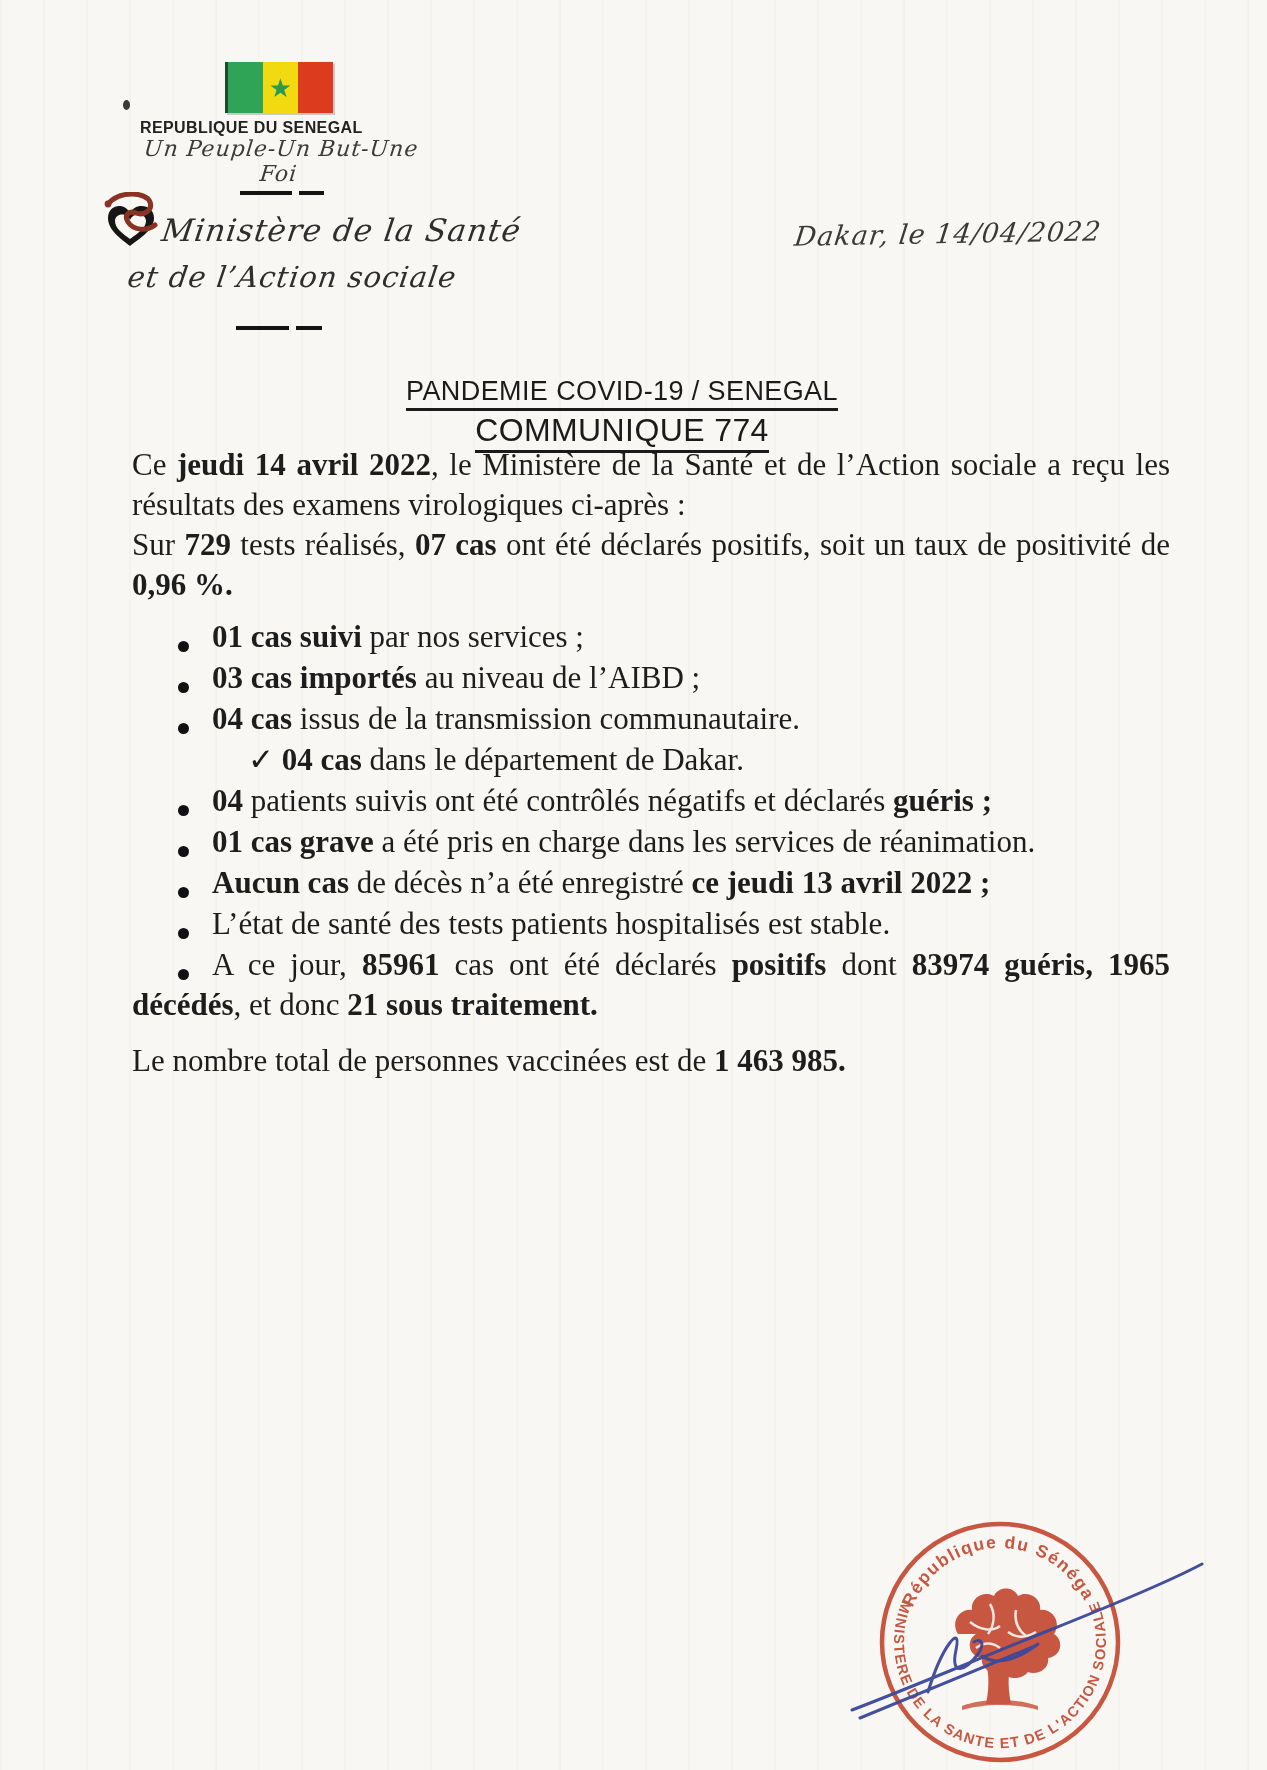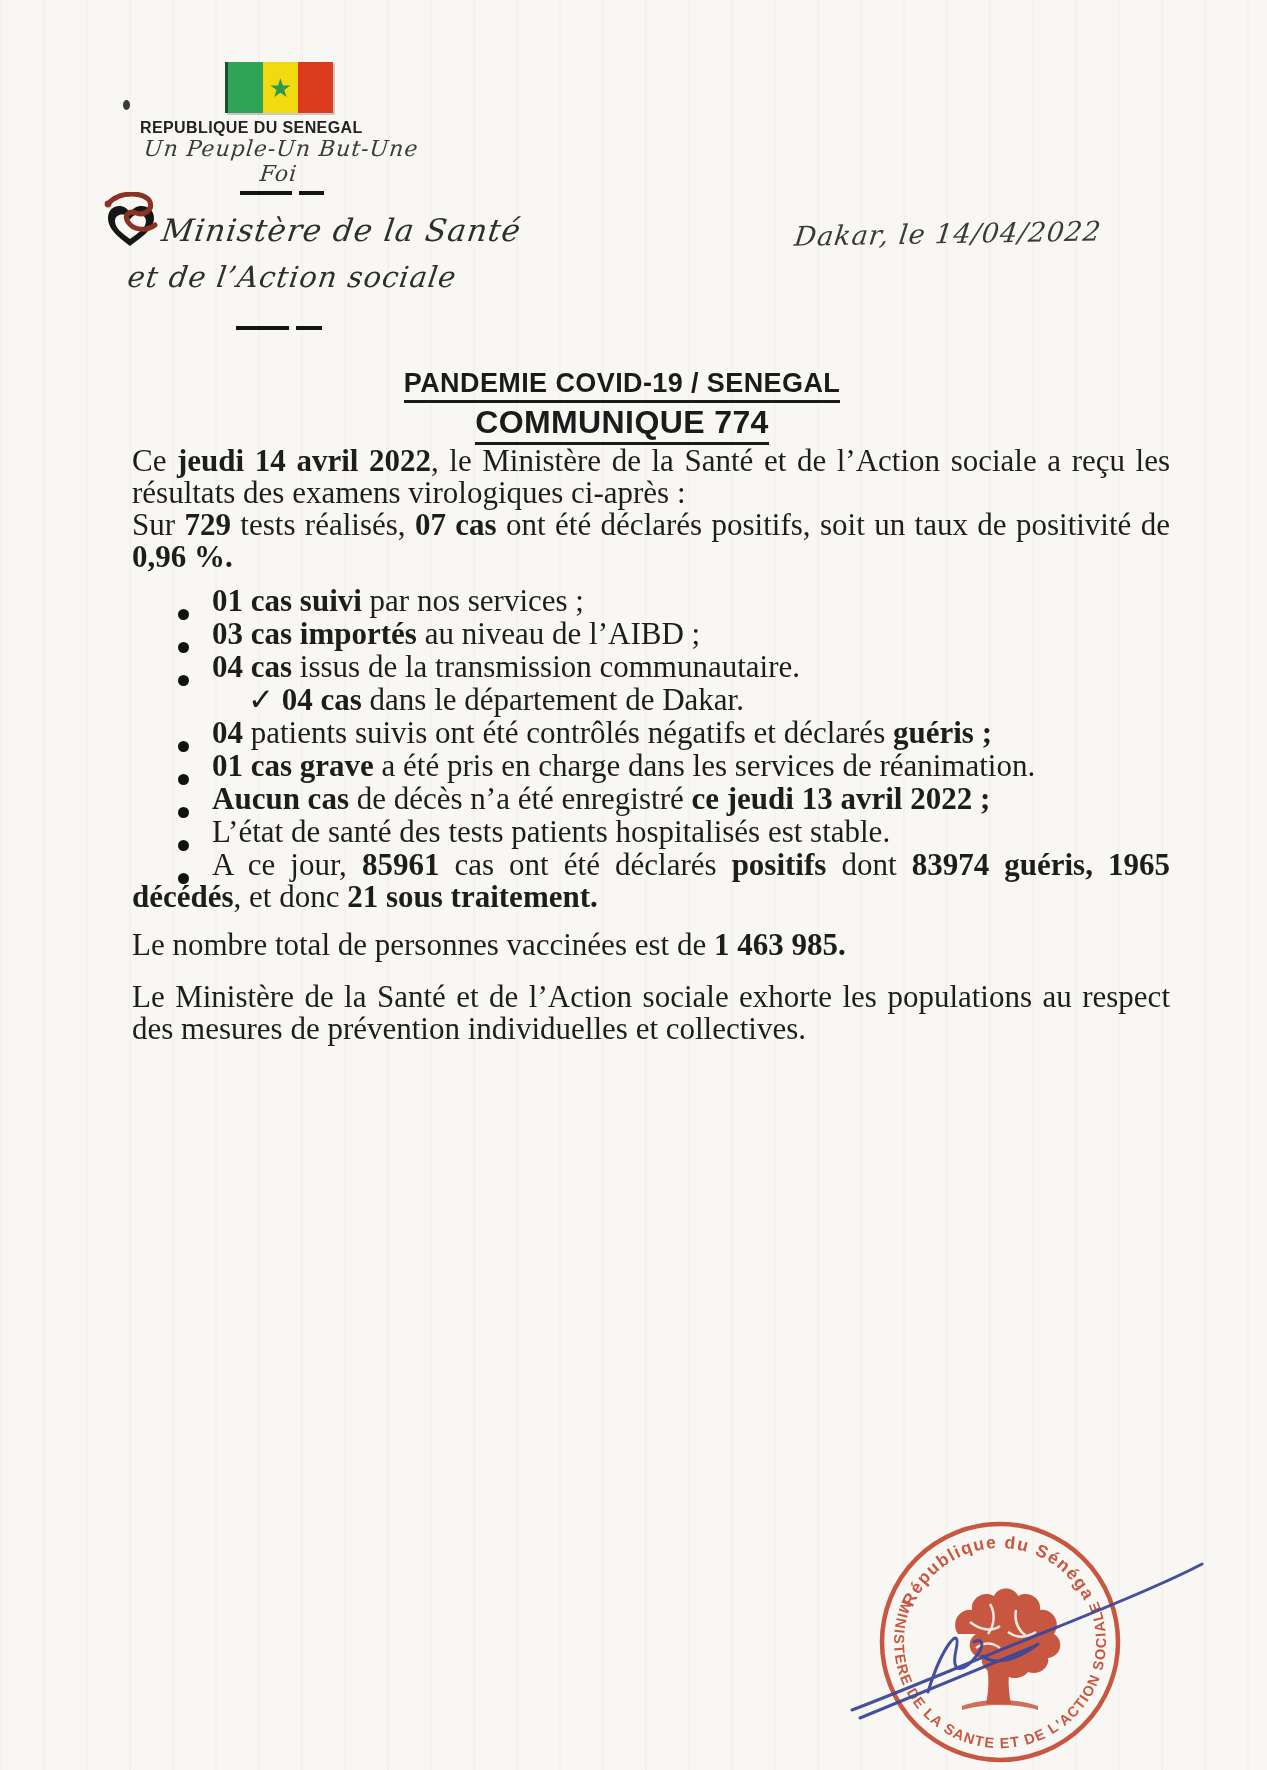--- a/index.html
+++ b/index.html
@@ -27,26 +27,26 @@
   .divider::after{content:"";position:absolute;left:62%;top:0;width:7px;height:100%;background:var(--paper);}
   .d1{left:240px;top:191px;width:84px;}
   .d2{left:236px;top:326px;width:86px;}
   .ministry-logo{position:absolute;left:100px;top:192px;}
   .ministry{position:absolute;font-family:"DejaVu Serif",serif;font-style:italic;color:#2e2e2e;transform:skewX(-8deg);}
   .m1{left:162px;top:212px;font-size:31px;letter-spacing:1px;}
   .m2{left:128px;top:260px;font-size:29px;letter-spacing:1px;}
   .dateline{position:absolute;left:795px;top:218px;width:320px;
     font-family:"DejaVu Serif",serif;font-style:italic;font-size:27px;letter-spacing:1px;color:#3a3a3a;transform:skewX(-8deg) rotate(-1deg);}
   
-  .title{position:absolute;left:132px;top:368px;width:980px;text-align:center;font-family:"Liberation Sans",sans-serif;font-weight:bold;color:#1b1b1b;}
+  .title{position:absolute;left:132px;top:376px;width:980px;text-align:center;font-family:"Liberation Sans",sans-serif;font-weight:normal;color:#1b1b1b;}
   .title .t1{font-size:27px;letter-spacing:0.4px;}
   .title .t2{font-size:32px;margin-top:5px;letter-spacing:0.4px;}
   .title span{border-bottom:3px solid #1b1b1b;padding-bottom:2px;}
   
-  .bodytext{position:absolute;left:132px;top:445px;width:1038px;font-size:31px;line-height:32px;color:#1d1d1d;}
+  .bodytext{position:absolute;left:132px;top:445px;width:1038px;font-size:31px;line-height:40px;color:#1d1d1d;}
   .bodytext p{margin:0;text-align:justify;}
   .bodytext .b{font-weight:bold;}
   .blist{list-style:none;margin:12px 0 0 0;padding:0;}
   .blist li{position:relative;margin:0 0 1px 0;text-indent:80px;text-align:justify;}
   .blist li.bullet::before{content:"";position:absolute;left:46px;top:24px;width:11px;height:11px;border-radius:50%;background:#111;}
   .blist li.check{text-indent:116px;}
   .p3{margin-top:16px !important;}
   .p4{margin-top:20px !important;}
   
   .stamp{position:absolute;left:830px;top:1492px;}
@@ -96,21 +96,20 @@
       <li class="bullet"><span class="b">03 cas importés</span><span> au niveau de l’AIBD ;</span></li>
       <li class="bullet"><span class="b">04 cas</span><span> issus de la transmission communautaire.</span></li>
       <li class="check"><span>✓ </span><span class="b">04 cas</span><span> dans le département de Dakar.</span></li>
       <li class="bullet"><span class="b">04</span><span> patients suivis ont été contrôlés négatifs et déclarés </span><span class="b">guéris ;</span></li>
       <li class="bullet"><span class="b">01 cas grave</span><span> a été pris en charge dans les services de réanimation.</span></li>
       <li class="bullet"><span class="b">Aucun cas</span><span> de décès n’a été enregistré </span><span class="b">ce jeudi 13 avril 2022 ;</span></li>
       <li class="bullet"><span>L’état de santé des tests patients hospitalisés est stable.</span></li>
       <li class="bullet"><span>A ce jour, </span><span class="b">85961</span><span> cas ont été déclarés </span><span class="b">positifs</span><span> dont </span><span class="b">83974 guéris, 1965 décédés</span><span>, et donc </span><span class="b">21 sous traitement.</span></li>
     </ul>
     <p class="p3"><span>Le nombre total de personnes vaccinées est de </span><span class="b">1 463 985.</span></p>
-    <p class="p4"><span>Le Ministère de la Santé et de l’Action sociale exhorte les populations au respect des mesures de prévention individuelles et collectives.</span></p>
   </div>
 
   <svg class="stamp" width="400" height="278" viewBox="0 0 400 278">
     <defs>
       <path id="arcTop" d="M 84.8 110.3 A 94 94 0 0 1 255.2 110.3"></path>
       <path id="arcBottom" d="M 86.5 84.7 A 106 106 0 1 0 253.5 84.7"></path>
     </defs>
     <g style="opacity:0.92">
       <circle cx="170" cy="150" r="118" style="fill:none;stroke:var(--stamp_red);stroke-width:4.5"></circle>
       <text style="fill:var(--stamp_red);font-family:'Liberation Sans',sans-serif;font-size:17.5px;font-weight:bold;letter-spacing:1.5px">

